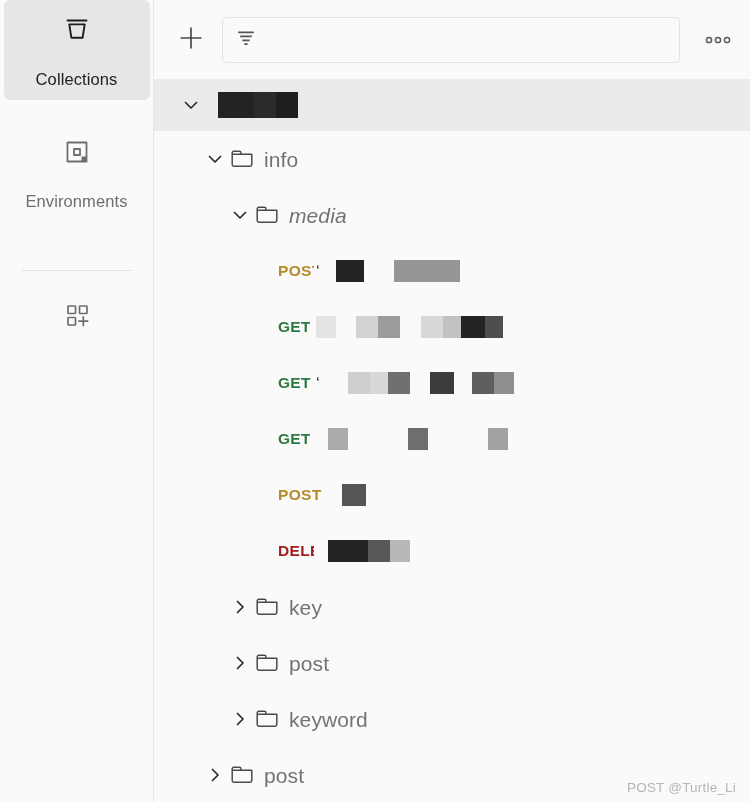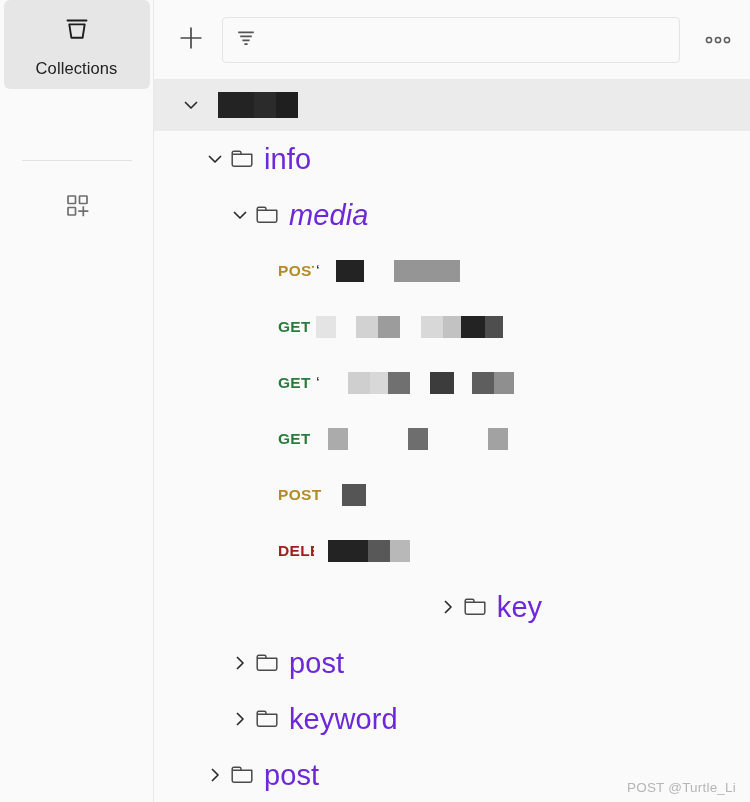--- a/index.html
+++ b/index.html
@@ -33,21 +33,21 @@
     position: relative;
   }
   .rail-item {
     width: 146px;
     margin: 0 auto;
     padding: 13px 0 12px 0;
     border-radius: 6px;
     display: flex;
     flex-direction: column;
     align-items: center;
-    gap: 9px;
+    gap: 20px;
     cursor: pointer;
     user-select: none;
   }
   .rail-item.active {
     background: #e6e6e6;
   }
   .rail-item .rail-label {
     font-size: 16.5px;
     color: #6e6e6e;
     letter-spacing: .1px;
@@ -157,22 +157,22 @@
   }
   .folder-ico {
     width: 28px;
     flex: 0 0 28px;
     display: flex;
     align-items: center;
     justify-content: center;
     margin-right: 8px;
   }
   .node-label {
-    font-size: 29px;
-    color: #6d28d9;
+    font-size: 21px;
+    color: #737373;
     line-height: 1;
     letter-spacing: .1px;
   }
   .method {
     font-size: 15.5px;
     font-weight: bold;
     letter-spacing: .3px;
     line-height: 1;
     overflow: hidden;
     display: inline-block;
@@ -216,20 +216,28 @@
   <nav class="rail">
     <div id="rail-items">
         <div class="rail-item active">
           <span><svg width="34" height="34" viewBox="0 0 34 34" fill="none">
               <path d="M7.5 7.5h19" stroke="#1d1d1d" stroke-width="1.9" stroke-linecap="round" stroke-linejoin="round"></path>
               <path d="M9.3 11.4h15.4l-2.1 13.4H11.4L9.3 11.4z" stroke="#1d1d1d" stroke-width="1.9" stroke-linecap="round" stroke-linejoin="round"></path>
             </svg></span>
           <span class="rail-label">Collections</span>
         </div>
         <div class="rail-gap"></div>
+        <div class="rail-item">
+          <span><svg width="34" height="34" viewBox="0 0 34 34" fill="none">
+              <path d="M7.5 7.5h19v19h-19z" stroke="#6e6e6e" stroke-width="1.8" stroke-linecap="round" stroke-linejoin="round"></path>
+              <path d="M14 14h6v6h-6z" stroke="#6e6e6e" stroke-width="1.8" stroke-linecap="round" stroke-linejoin="round"></path>
+              <rect x="21.5" y="21.5" width="5" height="5" fill="#6e6e6e"></rect>
+            </svg></span>
+          <span class="rail-label">Environments</span>
+        </div>
         <div class="rail-gap"></div>
       </div>
     <div class="rail-divider"></div>
     <div class="rail-bottom">
       <span>
         <svg width="36" height="36" viewBox="0 0 36 36" fill="none">
           <rect x="9" y="9" width="7.5" height="7.5" stroke="#6e6e6e" stroke-width="1.7" rx="0.6"></rect>
           <rect x="20.5" y="9" width="7.5" height="7.5" stroke="#6e6e6e" stroke-width="1.7" rx="0.6"></rect>
           <rect x="9" y="20.5" width="7.5" height="7.5" stroke="#6e6e6e" stroke-width="1.7" rx="0.6"></rect>
           <path d="M24.3 20v8.4M20.1 24.2h8.4" stroke="#6e6e6e" stroke-width="1.7" stroke-linecap="square"></path>
@@ -367,21 +375,21 @@
         </div>
         <div class="row" style="padding-left: 124px;">
           <span class="method" style="color: rgb(160, 32, 32); width: 36px;">DELETE</span>
           <span class="redact-name">
             <span class="blk" style="width: 8px; background: transparent;"></span>
             <span class="blk" style="width: 40px; background: rgb(35, 35, 35);"></span>
             <span class="blk" style="width: 22px; background: rgb(88, 88, 88);"></span>
             <span class="blk" style="width: 20px; background: rgb(184, 184, 184);"></span>
           </span>
         </div>
-        <div class="row" style="padding-left: 73px; justify-content: center;">
+        <div class="row" style="padding-left: 73px;">
           <span class="twisty">
             <svg width="22" height="22" viewBox="0 0 22 22" fill="none">
               <path d="M8.5 5.5L14 11l-5.5 5.5" stroke="#2b2b2b" stroke-width="1.7" stroke-linecap="round" stroke-linejoin="round"></path>
             </svg>
           </span>
           <span class="folder-ico">
             <svg width="26" height="26" viewBox="0 0 26 26" fill="none">
               <path d="M3.2 8.2v10.4a1.6 1.6 0 0 0 1.6 1.6h16.4a1.6 1.6 0 0 0 1.6-1.6V8.2H3.2zM3.2 8.2V6.9a1.6 1.6 0 0 1 1.6-1.6h5.6a1.6 1.6 0 0 1 1.6 1.6v1.3" stroke="#4a4a4a" stroke-width="1.5" stroke-linejoin="round"></path>
             </svg>
           </span>

